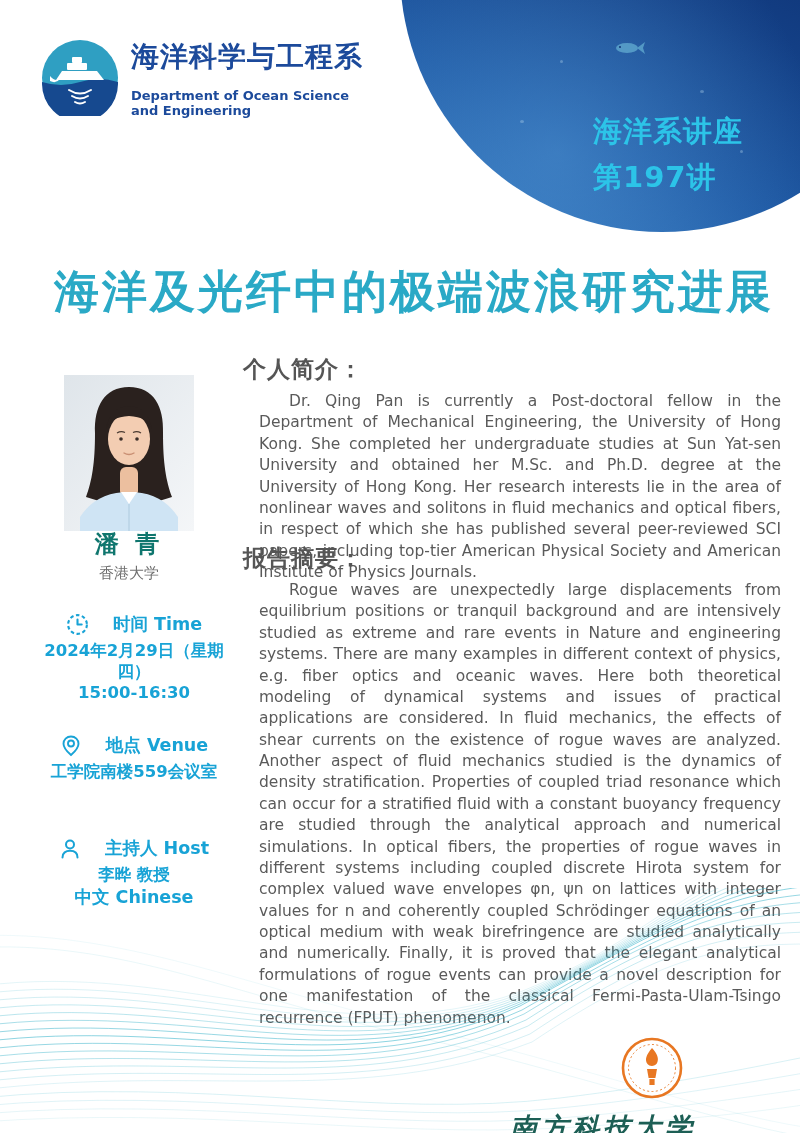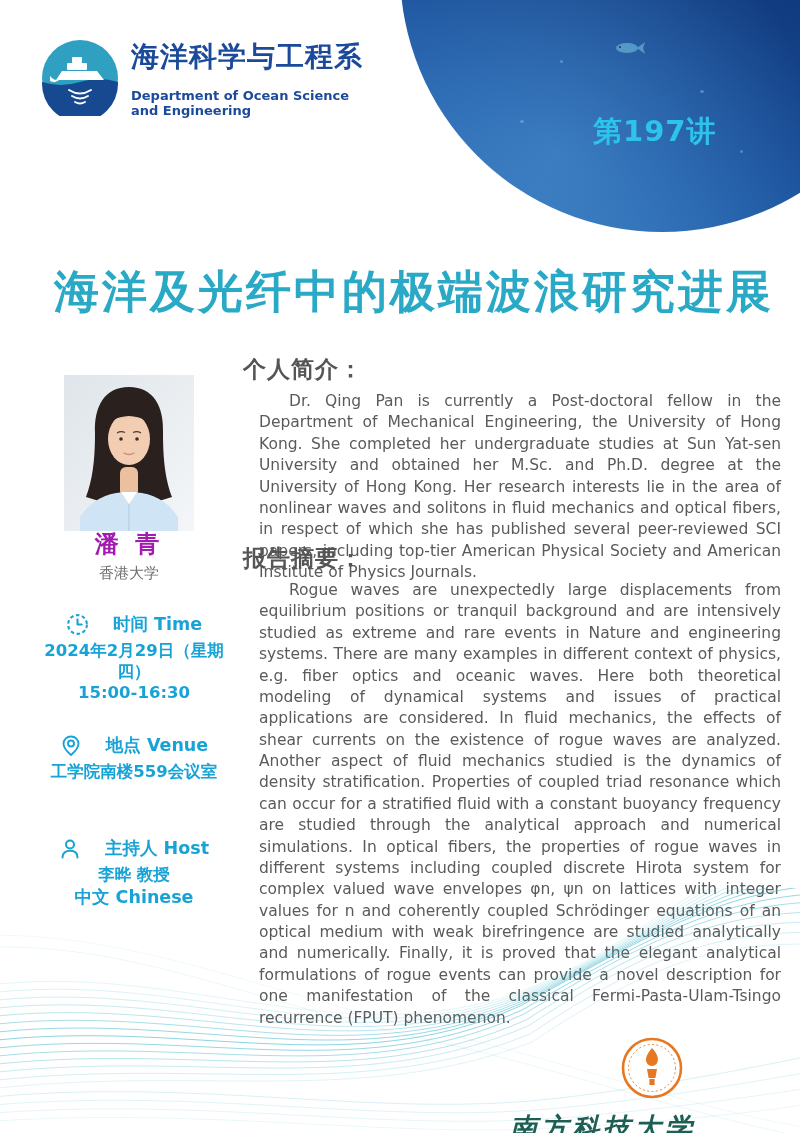--- a/index.html
+++ b/index.html
@@ -31,21 +31,21 @@
 
   
   .main-title {
     position:absolute; left:0; right:0; top:262px; text-align:center;
     font-size:45px; font-weight:900; color:#2aa9c6; letter-spacing:3px; z-index:3;padding-left:28px;
   }
 
   
   .photo { position:absolute; left:64px; top:375px; width:130px; height:156px; overflow:hidden; }
   .speaker-name { position:absolute; left:34px; top:528px; width:190px; text-align:center;
-    font-size:24px; font-weight:900; color:#a21caf; letter-spacing:4px; }
+    font-size:24px; font-weight:900; color:#0f766e; letter-spacing:4px; }
   .speaker-aff { position:absolute; left:34px; top:564px; width:190px; text-align:center;
     font-size:15px; color:#6f6f6f; }
 
   .details { position:absolute; left:28px; top:612px; width:212px;
     display:flex; flex-direction:column; align-items:center; text-align:center; color:#18a3d6; }
   .detail-label { display:flex; align-items:center; gap:24px; font-weight:800; font-size:17.5px; }
   .detail-label svg { flex:0 0 auto; }
   .detail-value { font-size:16.5px; font-weight:600; line-height:1.28; margin-top:4px; }
   .gap-lg { margin-top:30px; }
   .gap-xl { margin-top:54px; }
@@ -76,20 +76,21 @@
   <svg class="fish" width="34" height="16" viewBox="0 0 34 16">
     <ellipse cx="15" cy="8" rx="11" ry="5" fill="#5fa8cf"></ellipse>
     <path d="M25 8 L33 2 L31 8 L33 14 Z" fill="#5fa8cf"></path>
     <circle cx="8" cy="7" r="1" fill="#0c2d6d"></circle>
   </svg>
   <div class="speck" style="left:520px;top:120px;width:4px;height:3px;"></div>
   <div class="speck" style="left:560px;top:60px;width:3px;height:3px;"></div>
   <div class="speck" style="left:700px;top:90px;width:4px;height:3px;"></div>
   <div class="speck" style="left:740px;top:150px;width:3px;height:3px;"></div>
   <div class="series-text">
+    <div>海洋系讲座</div>
     <div>第197讲</div>
   </div>
 
   <div class="logo-row">
     <svg class="logo-badge" viewBox="0 0 76 76">
       <circle cx="38" cy="38" r="38" fill="#2f9fc2"></circle>
       <path d="M0 42 Q19 48 38 42 Q57 36 76 42 L76 44 A38 38 0 0 1 0 44 Z" fill="#16498f"></path>
       <rect x="30" y="17" width="10" height="6" rx="1" fill="#ffffff"></rect>
       <rect x="25" y="23" width="20" height="7" rx="1" fill="#ffffff"></rect>
       <path d="M14 40 L62 40 L55 31 L20 31 Z" fill="#ffffff"></path>

